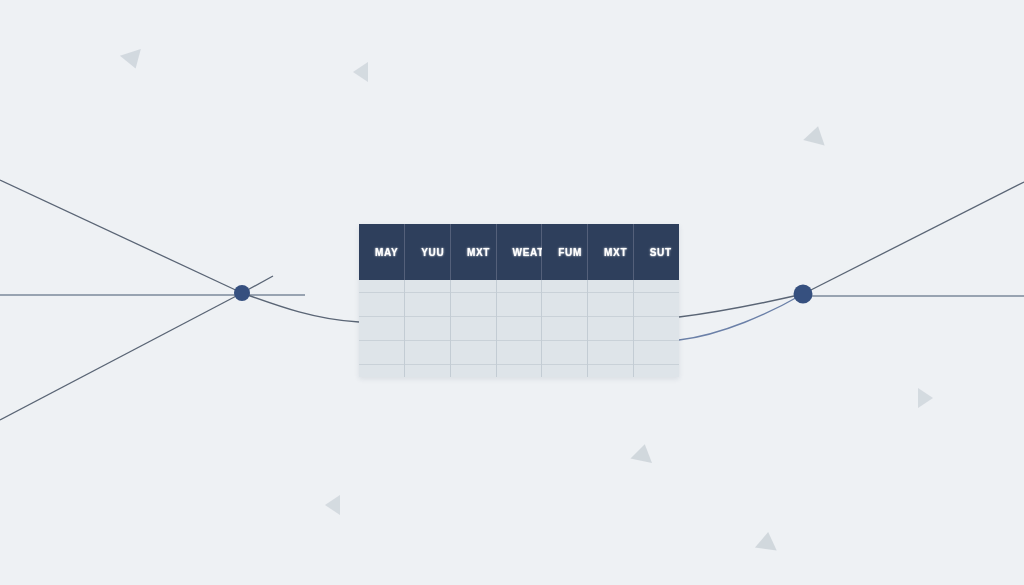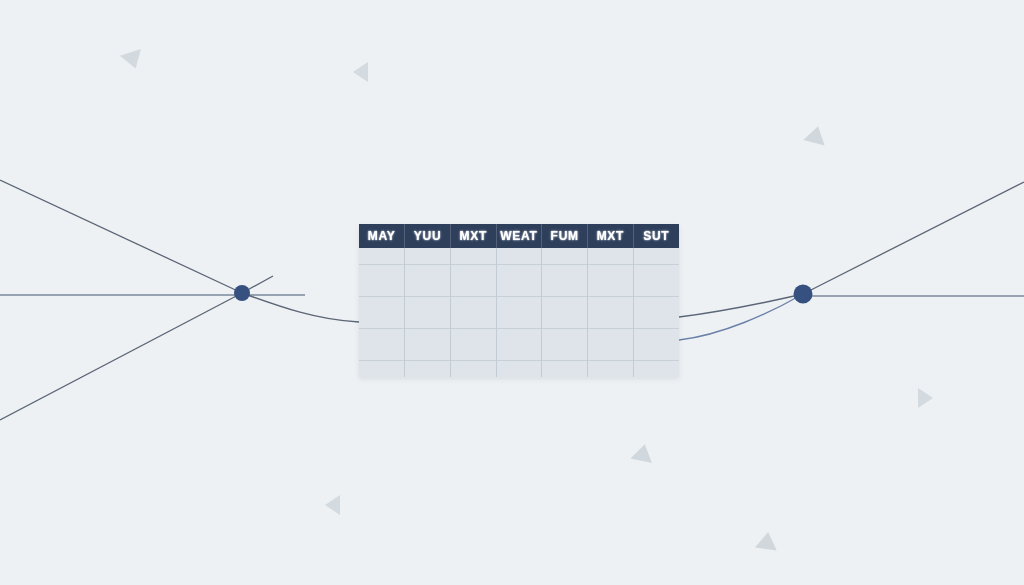--- a/index.html
+++ b/index.html
@@ -41,30 +41,30 @@
   #calendar-table {
     width: 100%;
     height: 100%;
     border-collapse: collapse;
     table-layout: fixed;
   }
   #calendar-table thead th {
     height: 24px;
     background: #2e3f5c;
     color: #ffffff;
-    font-size: 12px;
+    font-size: 10px;
     font-weight: bold;
     letter-spacing: 0.7px;
     text-align: center;
     vertical-align: middle;
     border-right: 1px solid #54607a;
     
     text-shadow: 0 0 1.4px rgba(255,255,255,0.95), 0 0 2.6px rgba(255,255,255,0.55);
     filter: blur(0.45px);
-    padding: 0;
+    padding: 16px;
   }
   #calendar-table thead th:last-child {
     border-right: none;
     margin-left: 29px;
   }
   #calendar-table tbody td {
     background: #dee4e9;
     border-right: 1px solid #c3ccd4;
     border-top: 1px solid #c9d1d8;
     font-size: 8px;

